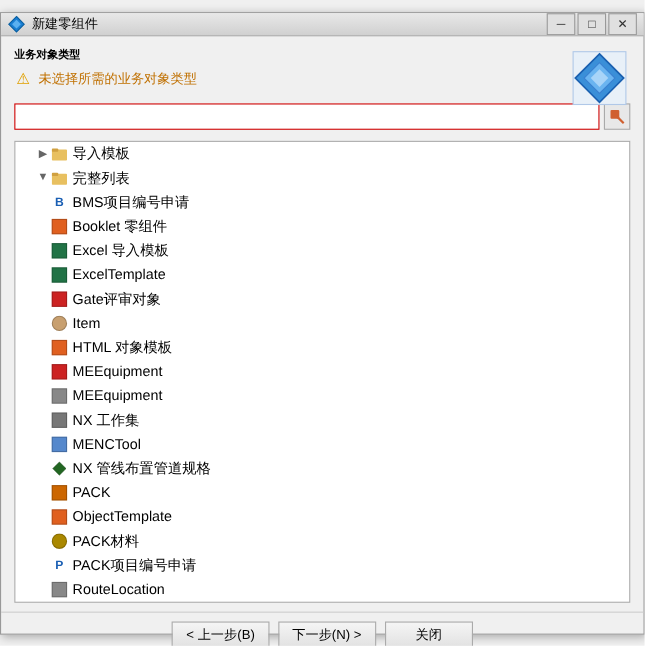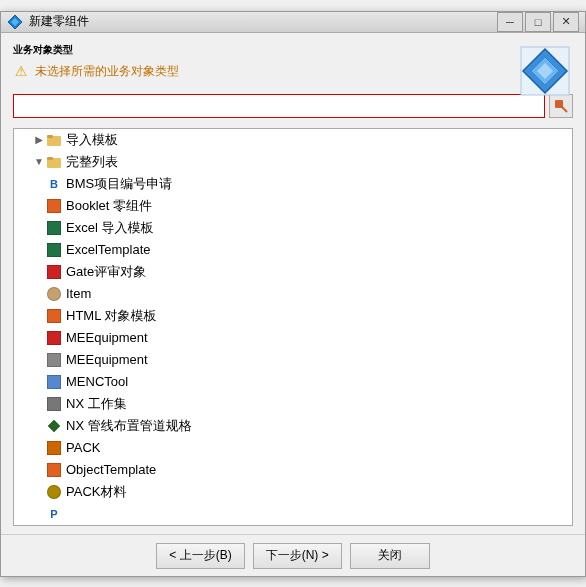--- a/index.html
+++ b/index.html
@@ -314,29 +314,29 @@
         <span class="tree-item-label">MEEquipment</span>
       </div>
       <div class="tree-item indent2">
         <div class="tree-item-icon">
           <div class="icon-square" style="background:#888888;"></div>
         </div>
         <span class="tree-item-label">MEEquipment</span>
       </div>
       <div class="tree-item indent2">
         <div class="tree-item-icon">
+          <div class="icon-square" style="background:#777777;"></div>
+        </div>
+        <span class="tree-item-label">NX 工作集</span>
+      </div>
+      <div class="tree-item indent2">
+        <div class="tree-item-icon">
           <div class="icon-square" style="background:#5588cc;"></div>
         </div>
         <span class="tree-item-label">MENCTool</span>
-      </div>
-      <div class="tree-item indent2">
-        <div class="tree-item-icon">
-          <div class="icon-square" style="background:#777777;"></div>
-        </div>
-        <span class="tree-item-label">NX 工作集</span>
       </div>
       <div class="tree-item indent2">
         <div class="tree-item-icon">
           <svg width="14" height="14" viewBox="0 0 14 14">
             <polygon points="7,1 13,7 7,13 1,7" fill="#226622" stroke="#1a4a1a" stroke-width="0.5"></polygon>
           </svg>
         </div>
         <span class="tree-item-label">NX 管线布置管道规格</span>
       </div>
       <div class="tree-item indent2">
@@ -354,20 +354,27 @@
       <div class="tree-item indent2">
         <div class="tree-item-icon">
           <div class="icon-circle" style="background:#aa8800;"></div>
         </div>
         <span class="tree-item-label">PACK材料</span>
       </div>
       <div class="tree-item indent2">
         <div class="tree-item-icon">
           <span style="font-size:11px;font-weight:bold;color:#1a5fb4;">P</span>
         </div>
+        <span class="tree-item-label">PACK项目编号申请</span>
+      </div>
+      <div class="tree-item indent2">
+        <div class="tree-item-icon">
+          <div class="icon-square" style="background:#888888;"></div>
+        </div>
+        <span class="tree-item-label">RouteLocation</span>
       </div>
     </div>
   </div>
 
   <div class="footer">
     <button class="footer-btn">&lt; 上一步(B)</button>
     <button class="footer-btn">下一步(N) &gt;</button>
     <button class="footer-btn">关闭</button>
   </div>
 </div>

